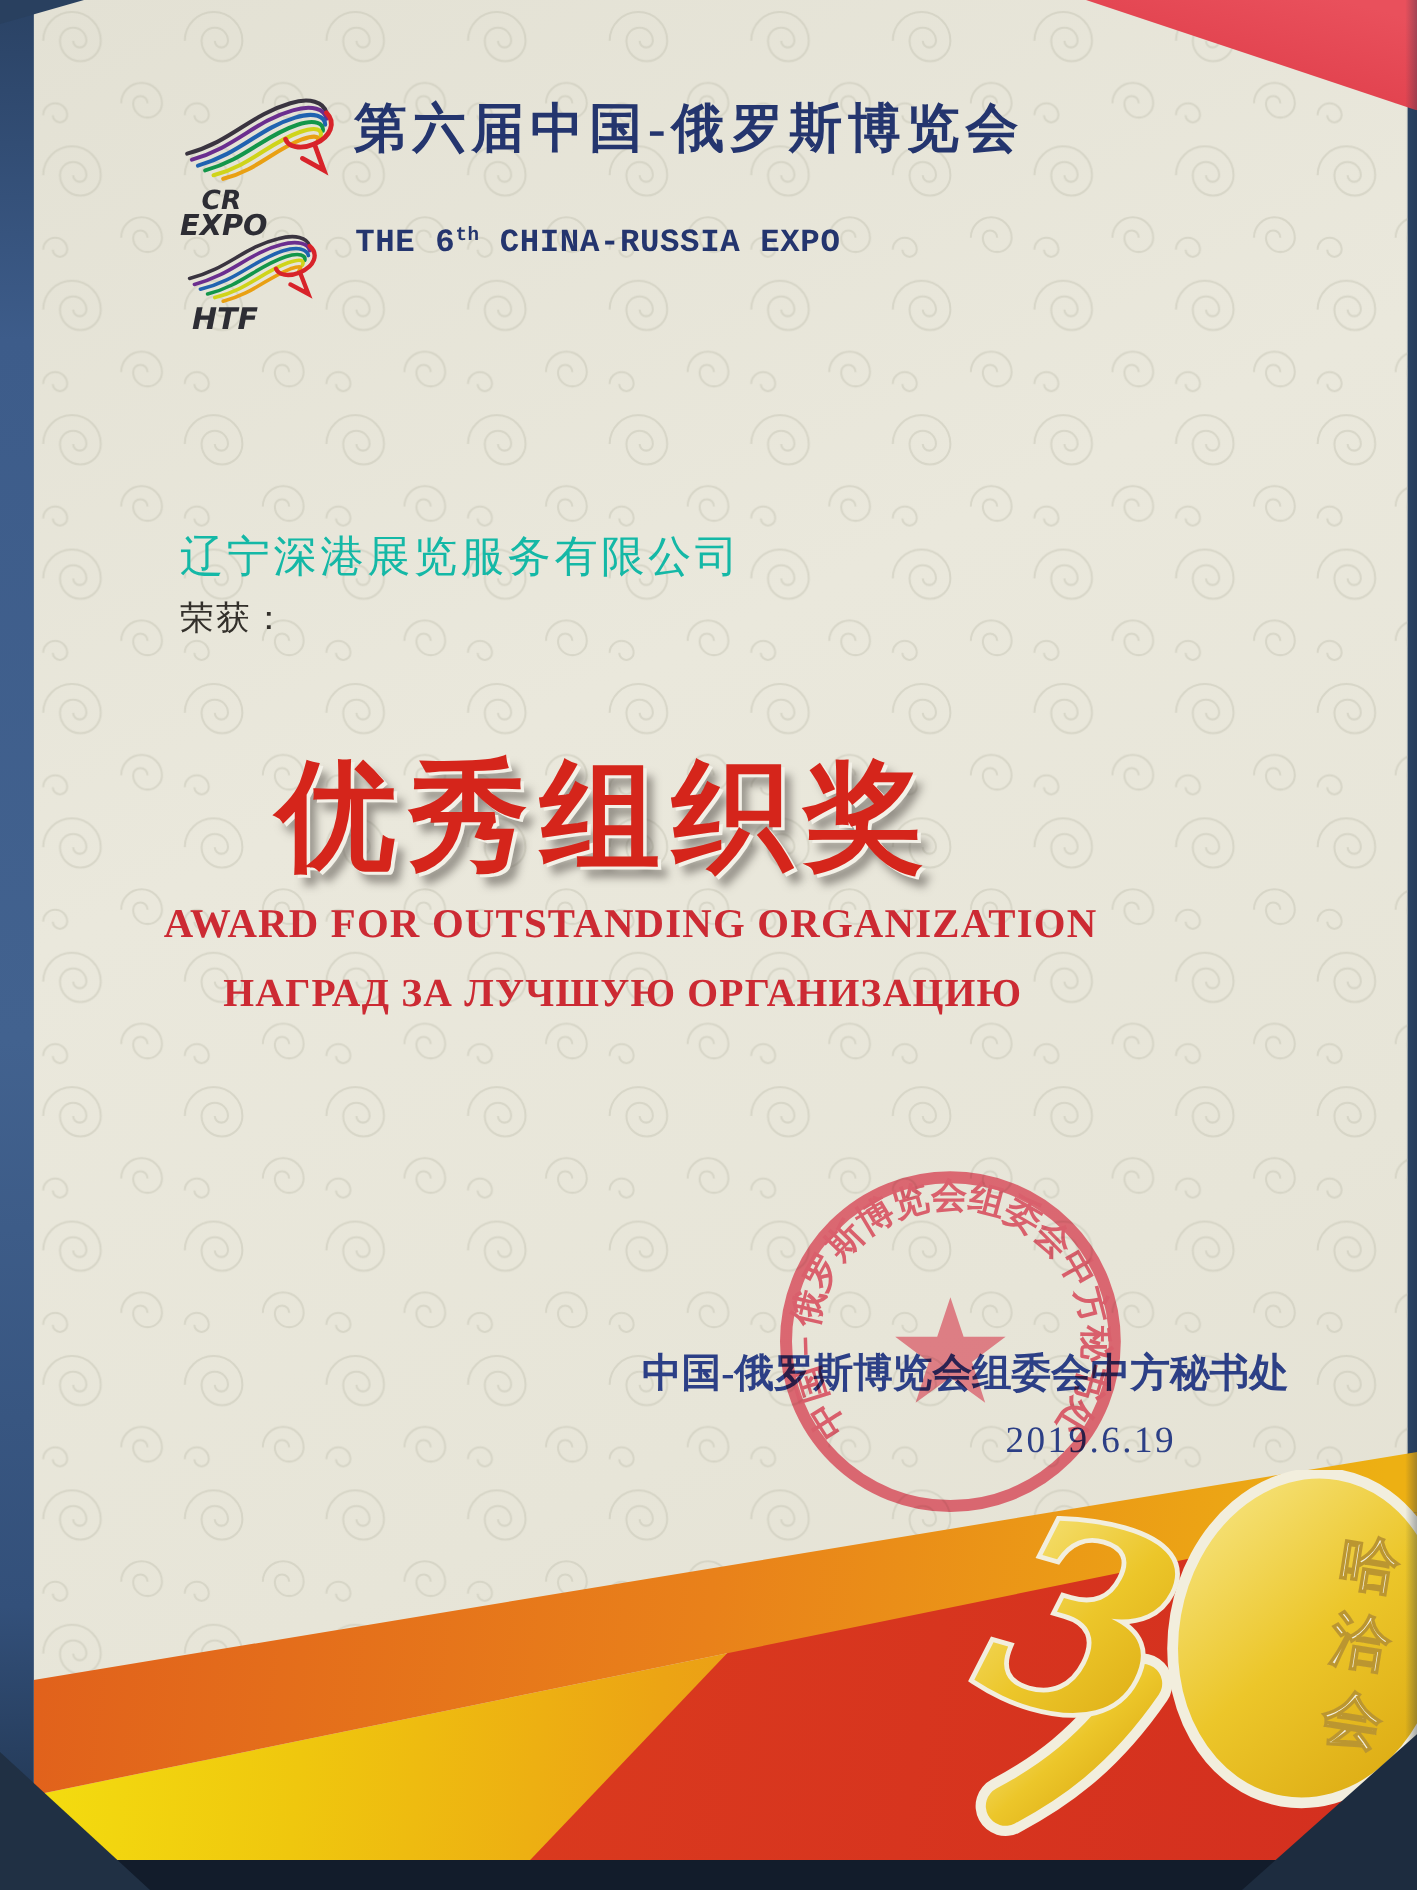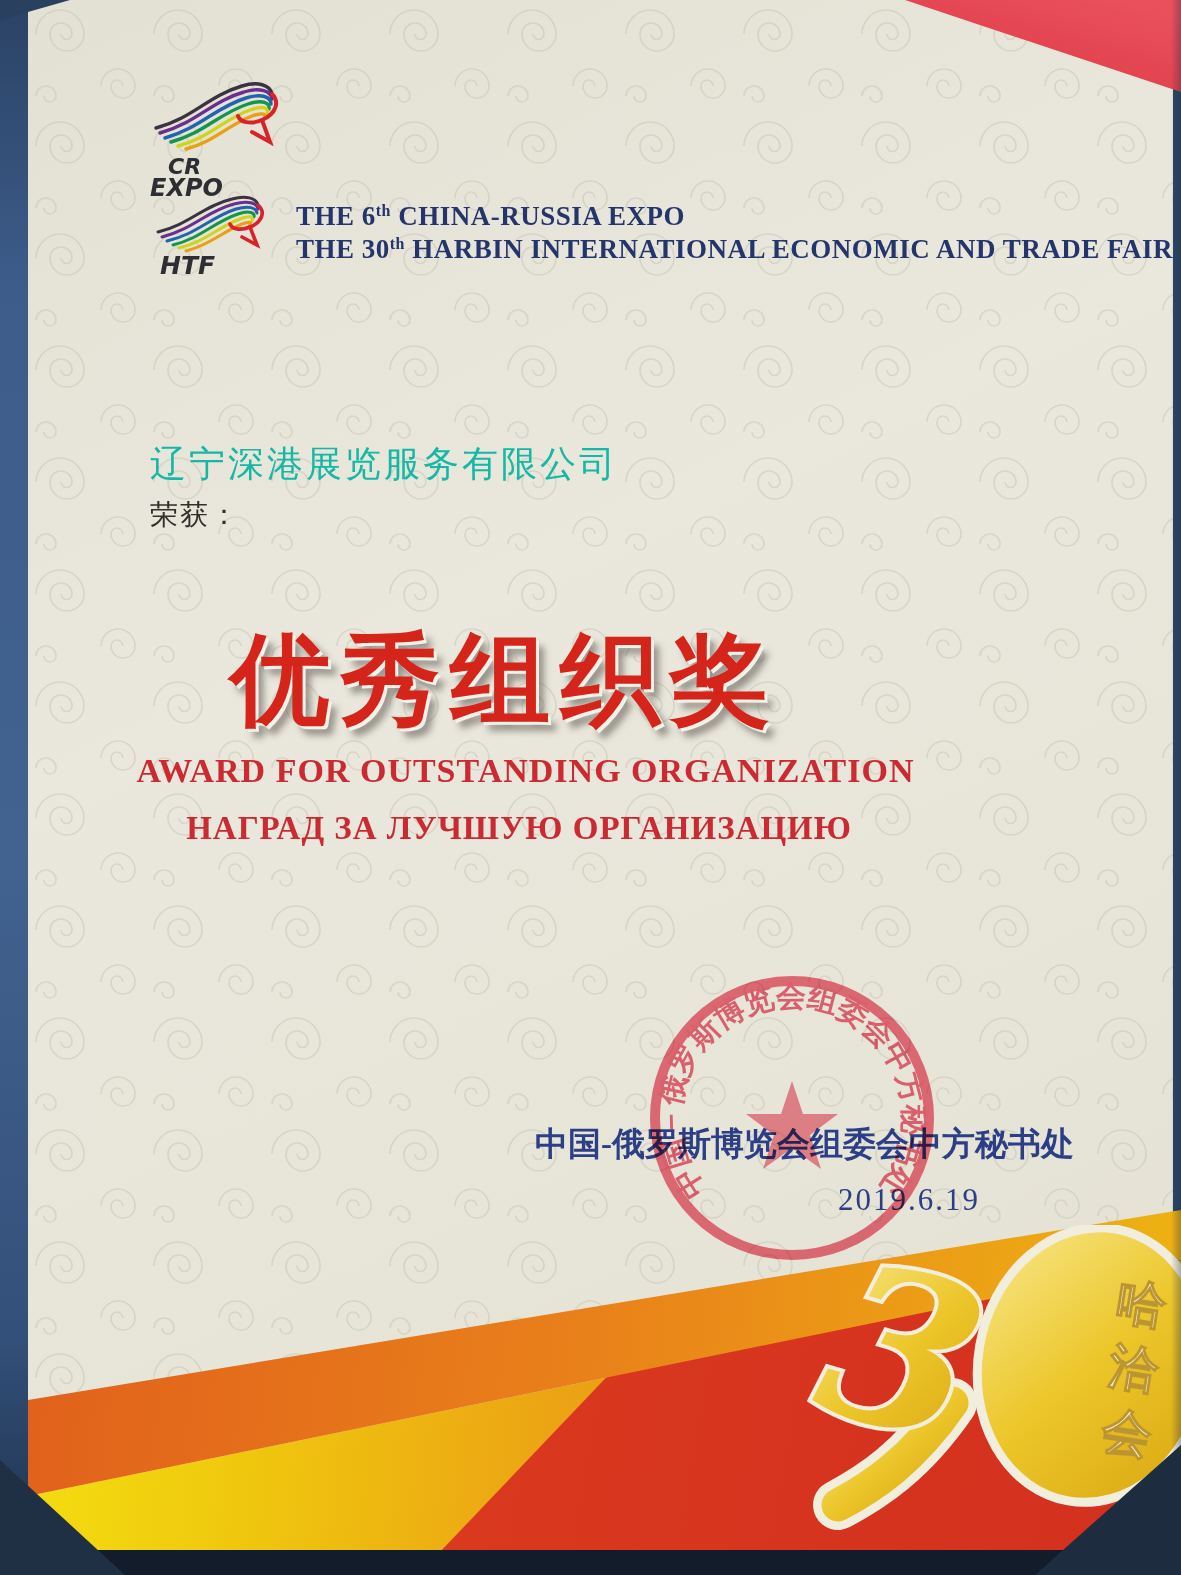--- a/index.html
+++ b/index.html
@@ -41,21 +41,21 @@
 
   
   .logo-cr{left:138px;top:70px;width:160px;height:130px;}
   .logo-htf{left:148px;top:190px;width:150px;height:90px;}
   .cn-title{left:295px;color:#24356e;font-weight:bold;letter-spacing:5px;
     font-size:44px;line-height:1;white-space:nowrap;}
   .cn1{top:86px;}
   .cn2{top:142px;}
   .en-title{left:296px;color:#24356e;font-weight:bold;font-size:27px;
     line-height:1;white-space:nowrap;letter-spacing:.5px;}
-  .en1{top:203px;}
+  .en1{top:188px;font-family:Liberation Mono, monospace;}
   .en2{top:236px;}
   .en-title .sup{font-size:16px;vertical-align:9px;}
 
   
   .company{left:150px;top:440px;font-size:36px;color:#14b8a6;letter-spacing:3px;white-space:nowrap;}
   .awarded{left:150px;top:496px;font-size:28px;color:#33302b;letter-spacing:2px;}
 
   
   .award-cn{left:0;top:614px;width:1010px;text-align:center;font-size:100px;
     font-weight:bold;color:#d5251b;letter-spacing:10px;white-space:nowrap;
@@ -150,22 +150,22 @@
       <path d="M19 51 C49 44 63 27 88 19 C101 15 108 18 109 23" stroke="#2063b0"></path>
       <path d="M25 55 C53 48 66 32 90 24 C102 20 107 23 106 27" stroke="#13964a"></path>
       <path d="M31 58 C57 52 70 37 92 29 C103 25 106 27 104 31" stroke="#cfd41a"></path>
       <path d="M38 61 C62 55 74 42 94 34 C103 31 104 32 101 36" stroke="#e9a013"></path>
       <path d="M110 15 C118 22 114 32 102 37 C92 41 84 39 82 34" stroke="#d8232a" stroke-width="3.6"></path>
       <path d="M102 37 L109 55 L94 47" stroke="#d8232a" stroke-width="3.6"></path>
     </g>
     <text x="12" y="84" font-family="DejaVu Sans, sans-serif" font-weight="bold" font-style="italic" font-size="25" fill="#2d2d34">HTF</text>
   </svg>
 
+  <div class="abs cn-title cn1">第六届中国-俄罗斯博览会</div>
   <div class="abs en-title en1"><span>THE 6</span><span class="sup">th</span><span> CHINA-RUSSIA EXPO</span></div>
-  <div class="abs en-title en2"><span>THE 30</span><span class="sup">th</span><span> HARBIN INTERNATIONAL ECONOMIC AND TRADE FAIR</span></div>
 
   <div class="abs company">辽宁深港展览服务有限公司</div>
   <div class="abs awarded">荣获：</div>
 
   <div class="abs award-cn">优秀组织奖</div>
   <div class="abs award-en">AWARD FOR OUTSTANDING ORGANIZATION</div>
   <div class="abs award-ru">НАГРАД ЗА ЛУЧШУЮ ОРГАНИЗАЦИЮ</div>
 
   <div class="abs issuer">中国-俄罗斯博览会组委会中方秘书处</div>
   <div class="abs date">2019.6.19</div>

